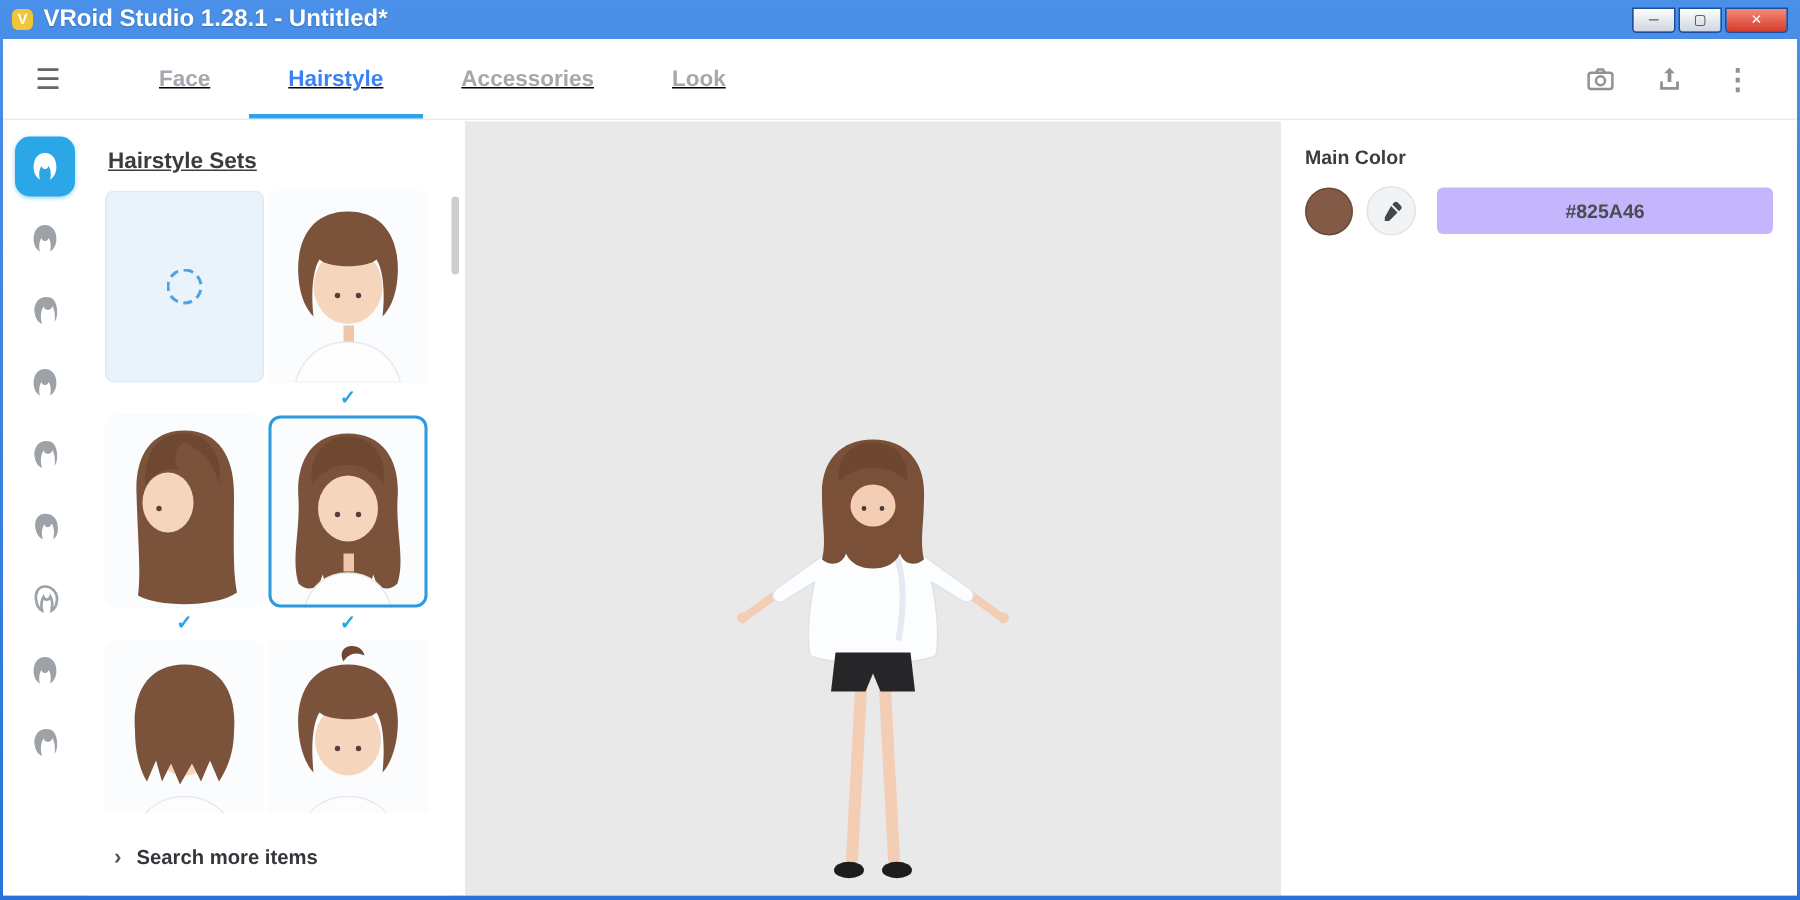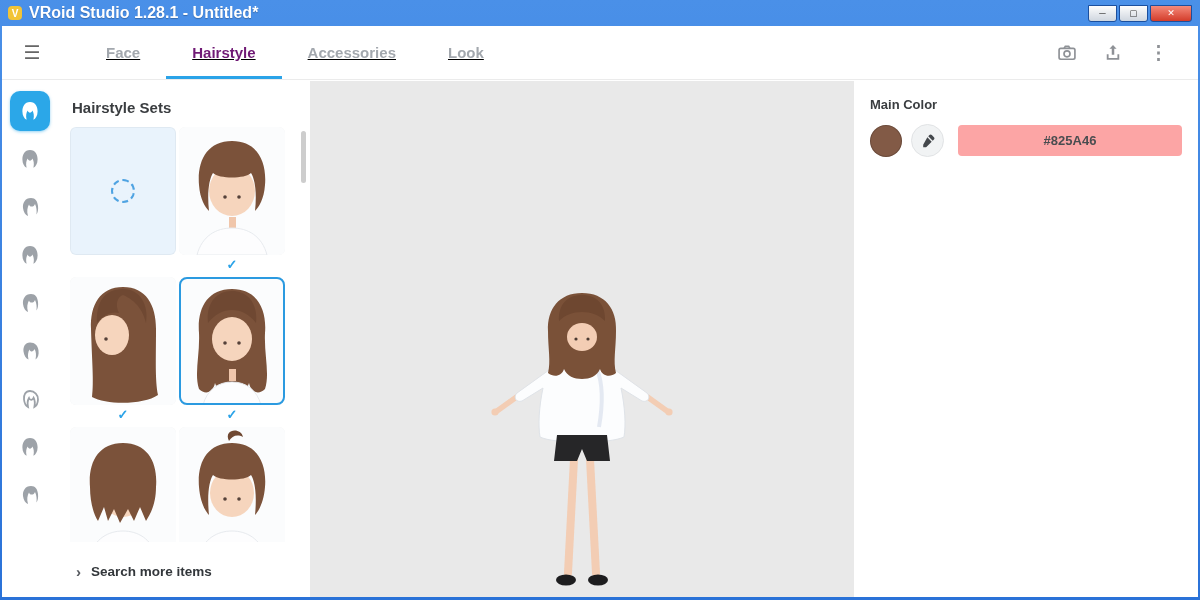--- a/index.html
+++ b/index.html
@@ -26,41 +26,41 @@
   .app { position:absolute; top:26px; left:2px; right:2px; bottom:3px;
          background:#fff; overflow:hidden; }
 
   
   .menubar { height:54px; border-bottom:1px solid #ebebeb; display:flex; align-items:stretch; }
   .hamburger { width:60px; display:flex; align-items:center; justify-content:center;
                font-size:19px; color:#666; }
   .tabs { display:flex; margin-left:18px;text-decoration:underline; }
   .tab { padding:0 26px; display:flex; align-items:center; font-size:15px;
          font-weight:600; color:#a3a8ae; position:relative; cursor:default; }
-  .tab.active { color:#701a75; }
+  .tab.active { color:#3b82f6; }
   .tab.active::after { content:""; position:absolute; left:0; right:0; bottom:0;
                        height:3px; background:#2ba3e8; }
   .top-icons { margin-left:auto; display:flex; align-items:center; gap:26px; padding-right:30px; }
   .top-icons svg { display:block; }
   .dots { font-size:19px; color:#8e9196; font-weight:bold; }
 
   
   .content { position:absolute; top:55px; left:0; right:0; bottom:0; display:flex; }
 
   
   .rail { width:56px; background:#fff; display:flex; flex-direction:column;
           align-items:center; padding-top:10px; gap:8px; }
   .rail-item { width:40px; height:40px; border-radius:10px; display:flex;
                align-items:center; justify-content:center; }
   .rail-item.active { background:#2ba7e8; box-shadow:0 1px 3px rgba(43,167,232,.5); }
   .rail-item svg { width:24px; height:24px; }
 
   
   .left-panel { width:252px; background:#fff; position:relative; }
-  .panel-title { padding:18px 0 11px 14px; font-size:15px; font-weight:bold; color:#3a3d40; }
+  .panel-title { padding:18px 0 11px 14px; font-size:15px; font-weight:bold; color:#3a3d40;text-decoration:underline; }
   .thumb-grid { display:grid; grid-template-columns:106px 106px; column-gap:3px;
                 padding-left:12px; height:415px; overflow:hidden; }
   .cell { width:106px; }
   .thumb { width:106px; height:128px; border-radius:6px; background:#f8fafc;
            overflow:hidden; box-shadow: inset 0 0 0 1px rgba(0,0,0,.04); }
   .thumb.selected { outline:2px solid #2b9ae0; outline-offset:-2px; border-radius:8px; }
   .thumb.none-thumb { background:#e9f3fc; display:flex; align-items:center; justify-content:center; }
   .none-circle { width:24px; height:24px; border:2px dashed #4fa3e2; border-radius:50%; }
   .check-row { height:22px; text-align:center; font-size:13px; font-weight:bold; color:#2ba3e8; line-height:20px; }
   .thumb svg { display:block; }
@@ -77,21 +77,21 @@
   .viewport { flex:1; background:#e9e9e9; position:relative; }
   .character { position:absolute; left:50%; transform:translateX(-50%); bottom:6px; }
 
   
   .right-panel { width:344px; background:#fff; padding:16px 16px 0 16px; }
   .color-label { font-size:13px; font-weight:bold; color:#3a3d40; margin-bottom:12px; }
   .color-row { display:flex; align-items:center; gap:9px; }
   .swatch { width:32px; height:32px; border-radius:50%; box-shadow: inset 0 0 0 1px rgba(0,0,0,.18); }
   .eyedropper { width:33px; height:33px; border-radius:50%; background:#f1f3f4;
                 border:1px solid #e1e3e5; display:flex; align-items:center; justify-content:center; }
-  .hex-field { flex:1; height:31px; background:#fca5a5; border-radius:4px; margin-left:5px;
+  .hex-field { flex:1; height:31px; background:#c4b5fd; border-radius:4px; margin-left:5px;
                display:flex; align-items:center; justify-content:center;
                font-size:13px; font-weight:600; color:#4a4d50; }
 </style>
 </head>
 <body>
 
 <div class="frame">
 
   <div class="titlebar">
     <div class="logo">V</div>

